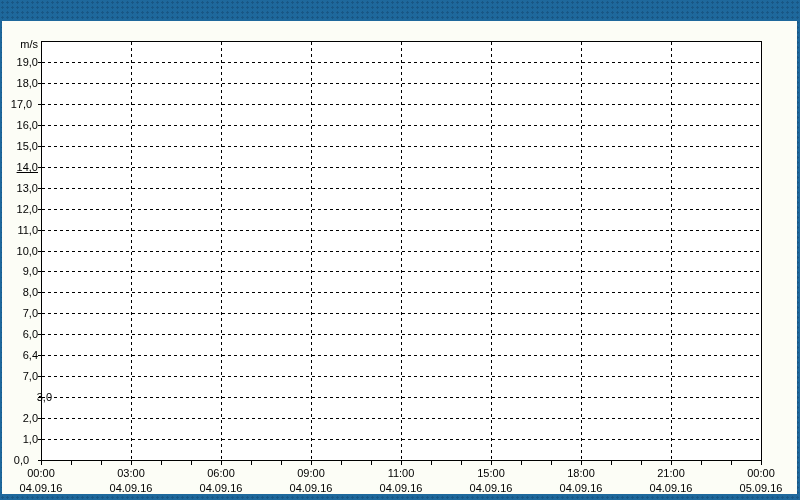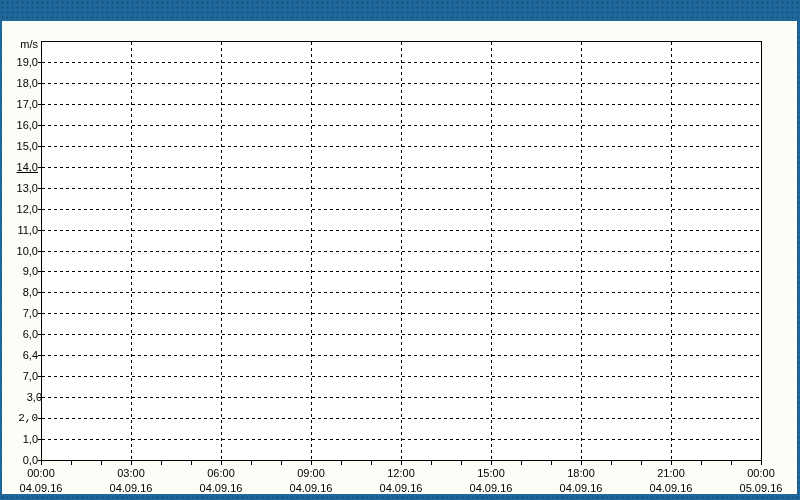--- a/index.html
+++ b/index.html
@@ -112,50 +112,50 @@
       <line x1="551.5" y1="461" x2="551.5" y2="465" stroke="#000000" stroke-width="1" shape-rendering="crispEdges"></line>
       <line x1="581.5" y1="461" x2="581.5" y2="465" stroke="#000000" stroke-width="1" shape-rendering="crispEdges"></line>
       <line x1="611.5" y1="461" x2="611.5" y2="465" stroke="#000000" stroke-width="1" shape-rendering="crispEdges"></line>
       <line x1="641.5" y1="461" x2="641.5" y2="465" stroke="#000000" stroke-width="1" shape-rendering="crispEdges"></line>
       <line x1="671.5" y1="461" x2="671.5" y2="465" stroke="#000000" stroke-width="1" shape-rendering="crispEdges"></line>
       <line x1="701.5" y1="461" x2="701.5" y2="465" stroke="#000000" stroke-width="1" shape-rendering="crispEdges"></line>
       <line x1="731.5" y1="461" x2="731.5" y2="465" stroke="#000000" stroke-width="1" shape-rendering="crispEdges"></line>
       <line x1="761.5" y1="461" x2="761.5" y2="465" stroke="#000000" stroke-width="1" shape-rendering="crispEdges"></line>
     </svg>
   <div class="labels-layer" id="labels-layer">
-      <div class="ylab" style="left: 5px; top: 454px;">0,0</div>
+      <div class="ylab" style="left: 5px; top: 454px; text-align: center;">0,0</div>
       <div class="ylab" style="left: 5px; top: 433px;">1,0</div>
-      <div class="ylab" style="left: 5px; top: 412px; font-family: Liberation Mono, monospace;">2,0</div>
-      <div class="ylab" style="left: 9px; top: 391px; text-align: right;">3,0</div>
+      <div class="ylab" style="left: 5px; top: 412px;">2,0</div>
+      <div class="ylab" style="left: 19px; top: 391px; text-align: right;">3,0</div>
       <div class="ylab" style="left: 5px; top: 370px;">7,0</div>
       <div class="ylab" style="left: 5px; top: 349px;">6,4</div>
       <div class="ylab" style="left: 5px; top: 328px;">6,0</div>
       <div class="ylab" style="left: 5px; top: 307px;">7,0</div>
       <div class="ylab" style="left: 5px; top: 286px;">8,0</div>
       <div class="ylab" style="left: 5px; top: 265px;">9,0</div>
       <div class="ylab" style="left: 5px; top: 245px;">10,0</div>
       <div class="ylab" style="left: 5px; top: 224px;">11,0</div>
       <div class="ylab" style="left: 5px; top: 203px;">12,0</div>
       <div class="ylab" style="left: 5px; top: 182px;">13,0</div>
       <div class="ylab" style="left: 5px; top: 161px; text-decoration: underline;">14,0</div>
       <div class="ylab" style="left: 5px; top: 140px;">15,0</div>
       <div class="ylab" style="left: 5px; top: 119px;">16,0</div>
-      <div class="ylab" style="left: 5px; top: 98px;">17,0</div>
+      <div class="ylab" style="left: 5px; top: 98px; text-align: center;">17,0</div>
       <div class="ylab" style="left: 5px; top: 77px;">18,0</div>
       <div class="ylab" style="left: 5px; top: 56px;">19,0</div>
       <div class="ylab" style="left: 5px; top: 38px;">m/s</div>
       <div class="xtime" style="left: 11px; top: 467px;">00:00</div>
       <div class="xdate" style="left: 6px; top: 482px;">04.09.16</div>
       <div class="xtime" style="left: 101px; top: 467px;">03:00</div>
       <div class="xdate" style="left: 96px; top: 482px;">04.09.16</div>
       <div class="xtime" style="left: 191px; top: 467px;">06:00</div>
       <div class="xdate" style="left: 186px; top: 482px;">04.09.16</div>
       <div class="xtime" style="left: 281px; top: 467px;">09:00</div>
       <div class="xdate" style="left: 276px; top: 482px;">04.09.16</div>
-      <div class="xtime" style="left: 371px; top: 467px;">12:00</div>
+      <div class="xtime" style="left: 371px; top: 467px;">11:00</div>
       <div class="xdate" style="left: 366px; top: 482px;">04.09.16</div>
       <div class="xtime" style="left: 461px; top: 467px;">15:00</div>
       <div class="xdate" style="left: 456px; top: 482px;">04.09.16</div>
       <div class="xtime" style="left: 551px; top: 467px;">18:00</div>
       <div class="xdate" style="left: 546px; top: 482px;">04.09.16</div>
       <div class="xtime" style="left: 641px; top: 467px;">21:00</div>
       <div class="xdate" style="left: 636px; top: 482px;">04.09.16</div>
       <div class="xtime" style="left: 731px; top: 467px;">00:00</div>
       <div class="xdate" style="left: 726px; top: 482px;">05.09.16</div>
     </div>

